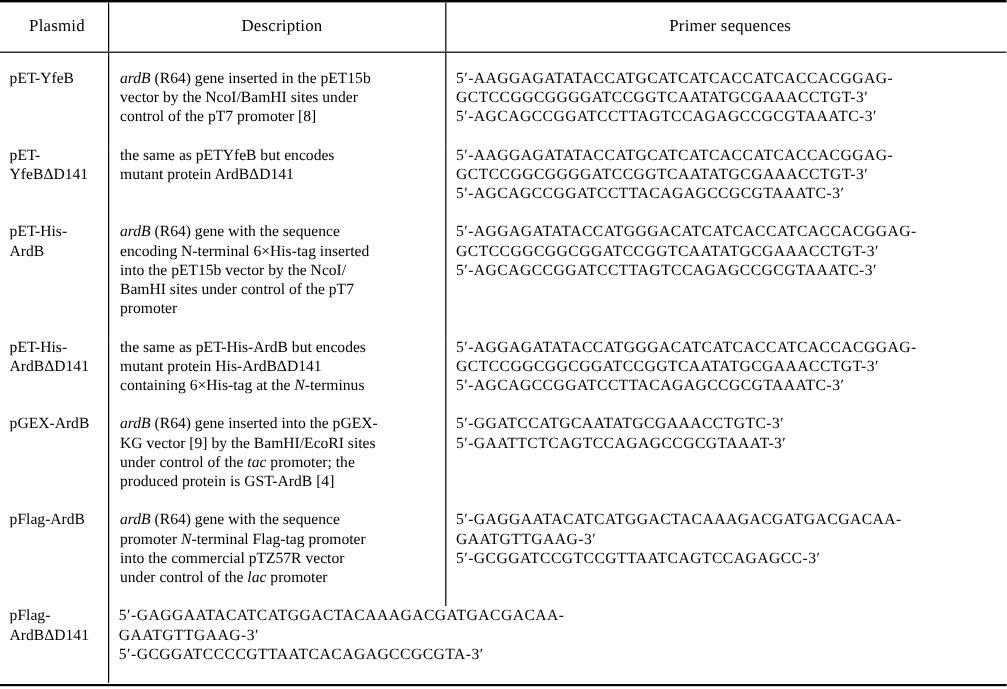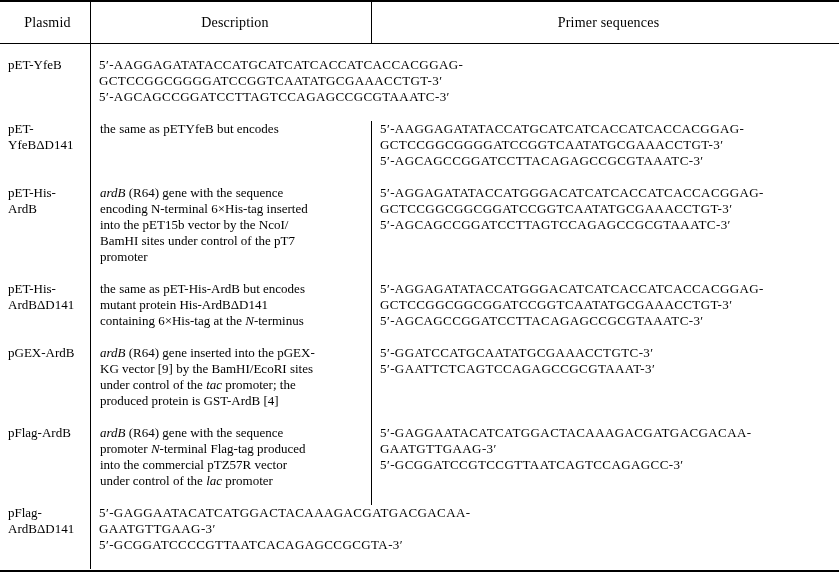--- a/index.html
+++ b/index.html
@@ -52,31 +52,37 @@
 
 <div class="table">
   <div class="row header-row">
     <div class="cell c1 hc">Plasmid</div>
     <div class="cell c2 hc">Description</div>
     <div class="cell c3 hc">Primer sequences</div>
   </div>
   <div id="rows">
   <div class="row body-row">
     <div class="cell c1 plasmid">pET-YfeB</div>
+    <div class="cell c2 desc">
+          <div><i>ardB</i><span> (R64) gene inserted in the pET15b</span></div>
+          <div><span>vector by the NcoI/BamHI sites under</span></div>
+          <div><span>control of the pT7 promoter [8]</span></div>
+        </div>
     <div class="cell c3 primers">
           <div>5′-AAGGAGATATACCATGCATCATCACCATCACCACGGAG-</div>
           <div>GCTCCGGCGGGGATCCGGTCAATATGCGAAACCTGT-3′</div>
           <div>5′-AGCAGCCGGATCCTTAGTCCAGAGCCGCGTAAATC-3′</div>
         </div>
   </div>
 
   <div class="row body-row">
     <div class="cell c1 plasmid">pET-<br>YfeBΔD141</div>
     <div class="cell c2 desc">
           <div><span>the same as pETYfeB but encodes</span></div>
+          <div><span>mutant protein ArdBΔD141</span></div>
         </div>
     <div class="cell c3 primers">
           <div>5′-AAGGAGATATACCATGCATCATCACCATCACCACGGAG-</div>
           <div>GCTCCGGCGGGGATCCGGTCAATATGCGAAACCTGT-3′</div>
           <div>5′-AGCAGCCGGATCCTTACAGAGCCGCGTAAATC-3′</div>
         </div>
   </div>
 
   <div class="row body-row">
     <div class="cell c1 plasmid">pET-His-<br>ArdB</div>
@@ -119,21 +125,21 @@
     <div class="cell c3 primers">
           <div>5′-GGATCCATGCAATATGCGAAACCTGTC-3′</div>
           <div>5′-GAATTCTCAGTCCAGAGCCGCGTAAAT-3′</div>
         </div>
   </div>
 
   <div class="row body-row">
     <div class="cell c1 plasmid">pFlag-ArdB</div>
     <div class="cell c2 desc">
           <div><i>ardB</i><span> (R64) gene with the sequence</span></div>
-          <div><span>promoter </span><i>N</i><span>-terminal Flag-tag produced</span></div>
+          <div><span>promoter </span><i>N</i><span>-terminal Flag-tag promoter</span></div>
           <div><span>into the commercial pTZ57R vector</span></div>
           <div><span>under control of the </span><i>lac</i><span> promoter</span></div>
         </div>
     <div class="cell c3 primers">
           <div>5′-GAGGAATACATCATGGACTACAAAGACGATGACGACAA-</div>
           <div>GAATGTTGAAG-3′</div>
           <div>5′-GCGGATCCGTCCGTTAATCAGTCCAGAGCC-3′</div>
         </div>
   </div>
 

